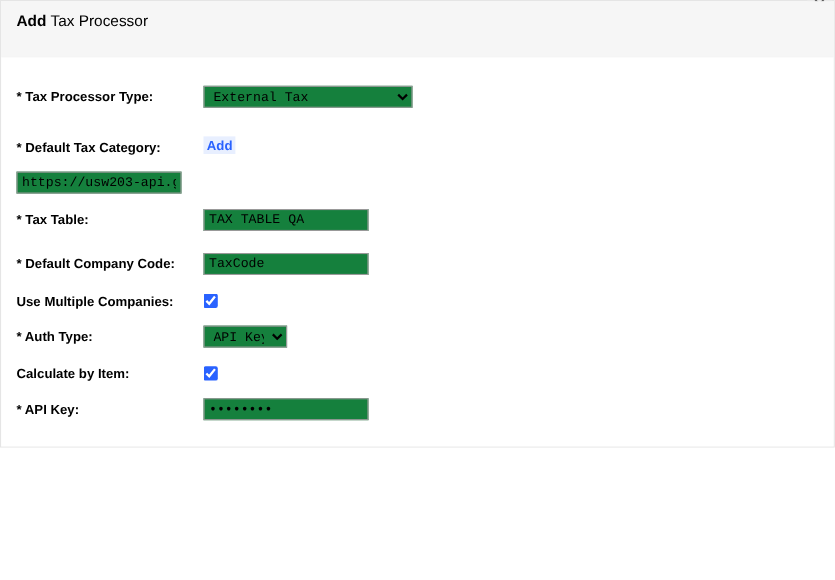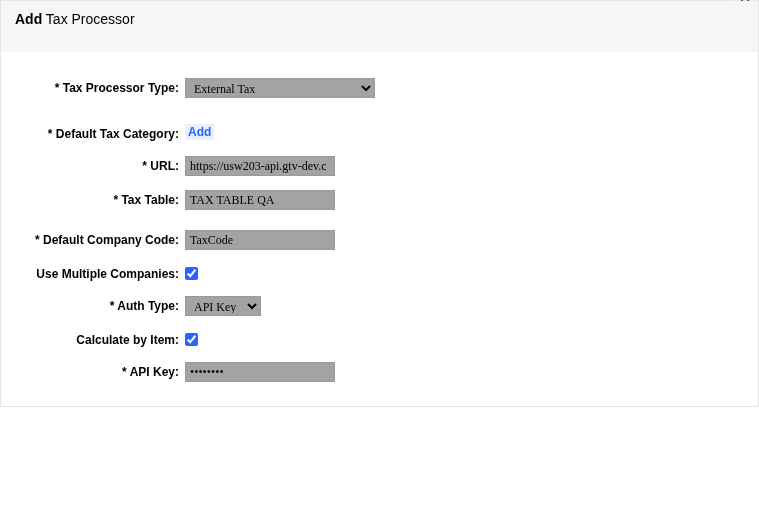--- a/index.html
+++ b/index.html
@@ -50,37 +50,36 @@
   .body {
     padding: 26px 14px 10px 14px;
   }
   .form-row {
     display: flex;
     align-items: flex-start;
     margin-bottom: 14px;
   }
   .label-col {
     width: 170px;
-    text-align: right;
     font-weight: bold;
     padding-right: 6px;
     padding-top: 3px;
     line-height: 1.25;
   }
   .input-col {
     display: flex;
     align-items: center;
     gap: 8px;
   }
   select, input[type="text"], input[type="password"] {
-    font-family: Liberation Serif, serif;
+    font-family: Liberation Mono, monospace;
     font-size: 12px;
     padding: 2px 4px;
     border: 1px solid #999;
-    background: #a3a3a3;
+    background: #15803d;
     height: 20px;
   }
   .sel-wide { width: 190px; }
   .sel-med  { width: 112px; }
   .sel-small{ width: 76px; }
   .txt-med  { width: 150px; }
   input[type="checkbox"] {
     width: 13px;
     height: 13px;
     accent-color: #2962ff;
@@ -139,21 +138,20 @@
     </div>
 
     <div class="form-row">
       <div class="label-col">* Default Tax Category:</div>
       <div class="input-col">
         <span class="link">Add</span>
       </div>
     </div>
 
     <div class="form-row">
-      <div class="label-col">* URL:</div>
       <div class="input-col">
         <input type="text" class="txt-med" value="https://usw203-api.gtv-dev.c" style="">
       </div>
     </div>
 
     <div class="form-row" style="margin-bottom:20px">
       <div class="label-col">* Tax Table:</div>
       <div class="input-col">
         <input type="text" class="txt-med" value="TAX TABLE QA" style="">
       </div>

